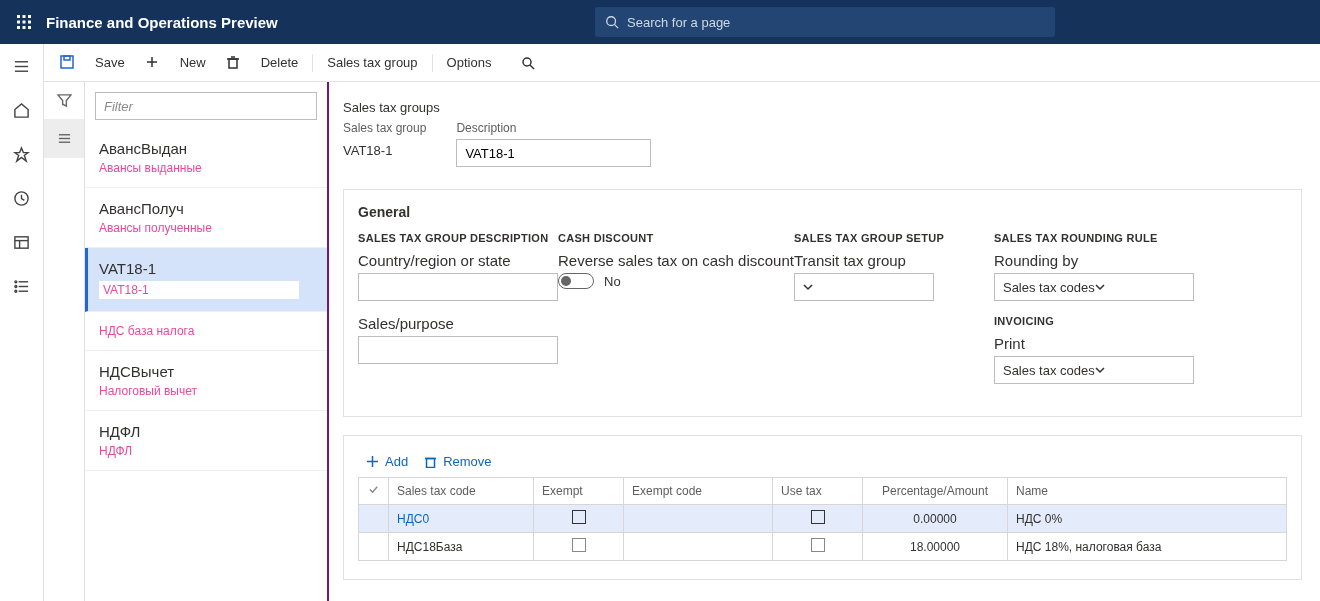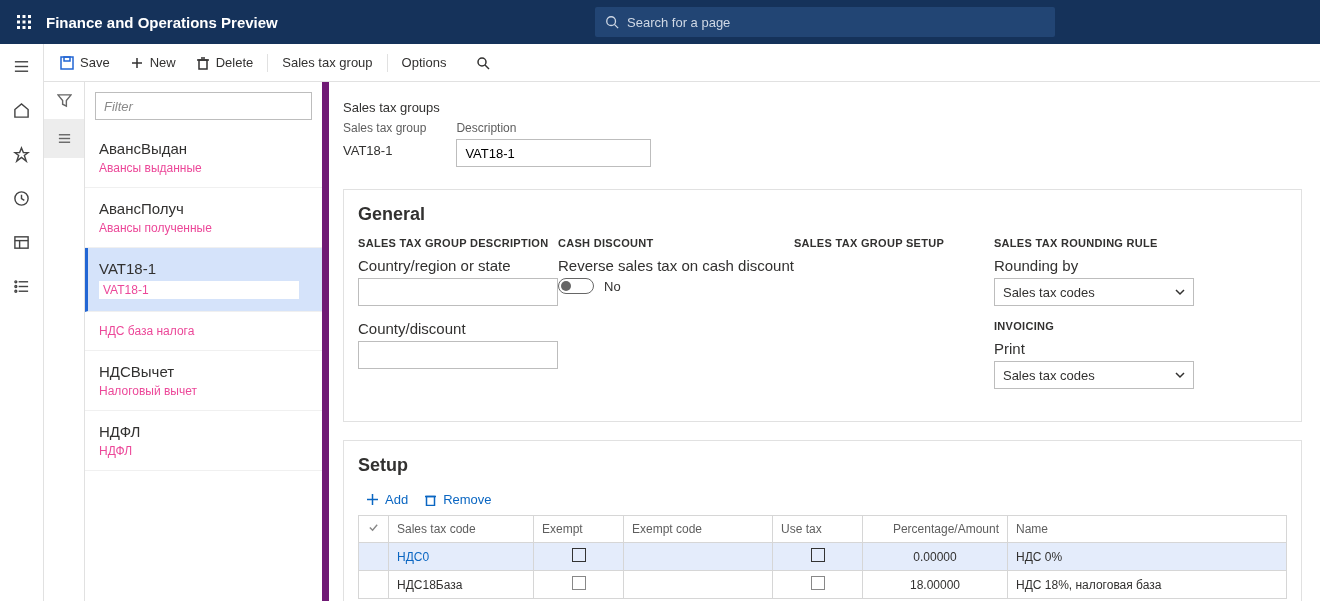--- a/index.html
+++ b/index.html
@@ -15,80 +15,80 @@
 .search-box input::placeholder{color:#cfd8e5}
 
 .shell{display:flex;height:557px}
 
 .nav-rail{width:44px;border-right:1px solid #e1e1e1;display:flex;flex-direction:column;align-items:center;padding-top:10px;gap:20px}
 .nav-rail .nb{width:24px;height:24px;display:flex;align-items:center;justify-content:center;color:#444}
 .nav-rail svg{width:17px;height:17px;stroke:#444}
 
 .content{flex:1;display:flex;flex-direction:column}
 .actionbar{height:38px;border-bottom:1px solid #e1e1e1;display:flex;align-items:center;padding:0 8px;gap:4px}
-.ab-btn{display:flex;align-items:flex-end;gap:6px;padding:4px 8px;color:#323130;font-size:13px;border:none;background:none;cursor:pointer}
+.ab-btn{display:flex;align-items:flex-start;gap:21px;padding:4px 8px;color:#323130;font-size:13px;border:none;background:none;cursor:pointer}
 .ab-btn svg{width:14px;height:14px}
 .ab-sep{width:1px;height:18px;background:#e1e1e1;margin:0 2px}
 .ab-static{padding:4px 8px;color:#323130}
 
 .work{display:flex;flex:1;overflow:hidden}
 
 .minirail{width:40px;display:flex;flex-direction:column}
 .mr-btn{height:38px;display:flex;align-items:center;justify-content:center;border-bottom:1px solid #ededed;color:#666}
 .mr-btn.active{background:#ededed}
 .mr-btn svg{width:15px;height:15px}
 
-.listpane{width:245px;border-right:7px solid #701a75;display:flex;flex-direction:column;border-left:1px solid #e1e1e1}
+.listpane{width:245px;border-right:2px solid #701a75;display:flex;flex-direction:column;border-left:1px solid #e1e1e1}
 .filter-wrap{padding:10px 10px 8px}
 .filter-input{width:100%;height:28px;border:1px solid #bdbdbd;padding:0 8px;font-size:13px;outline:none;color:#8a8a8a}
 .filter-input::placeholder{color:#8a8a8a;font-style:italic}
 .list{flex:1;overflow:auto}
 .li{padding:12px 14px;border-bottom:1px solid #f0f0f0;cursor:pointer}
 .li .t1{font-size:15px;font-weight:400;color:#323130;margin-bottom:4px}
 .li .t2{font-size:12px;color:#ec4899}
 .li.sel{background:#d5e3fa;border-left:3px solid #2266d4;padding-left:11px}
 .li.sel .t2{background:#fff;display:block;margin-top:4px;padding:2px 4px;font-size:12px;width:200px}
 
 .detail{flex:1;overflow:auto;padding:18px 0 0 14px}
 .page-title{font-size:13px;color:#323130;margin-bottom:6px}
 .hdr-fields{display:flex;gap:30px;margin-bottom:22px}
 .hf .lbl{font-size:12px;color:#5e5e5e;margin-bottom:4px}
 .hf.stat .val{font-size:13px;padding:4px 0}
 .hf input{height:28px;border:1px solid #bdbdbd;padding:0 8px;font-size:13px;width:195px;outline:none}
 
 .card{border:1px solid #e1e1e1;margin-right:18px;margin-bottom:18px;padding:14px 14px 18px}
-.card-title{font-weight:600;font-size:18px;margin-bottom:12px}
+.card-title{font-weight:600;font-size:14px;margin-bottom:12px}
 
 .gen-cols{display:flex;}
 .gc{min-width:200px}
 .gc .gh{font-size:11px;font-weight:700;letter-spacing:0.3px;margin-bottom:8px}
 .fg{margin-bottom:14px}
 .fg .fl{font-size:15px;color:#323130;margin-bottom:4px}
 .fg input.txt,.fg .sel{height:28px;border:1px solid #bdbdbd;padding:0 8px;font-size:13px;width:200px;outline:none;background:#fff}
-.fg .sel{display:flex;align-items:center;justify-content:space-between}
+.fg .sel{display:flex;align-items:center;justify-content:flex-start}
 .fg .sel svg{width:10px;height:10px}
 
 .toggle-row{display:flex;align-items:center;gap:10px}
 .toggle{width:36px;height:16px;border-radius:10px;border:1px solid #666;position:relative;background:#fff}
 .toggle::after{content:"";position:absolute;left:2px;top:2px;width:10px;height:10px;border-radius:50%;background:#666}
 
 .setup-bar{display:flex;gap:16px;padding:4px 0 8px 8px}
 .sb-btn{display:flex;align-items:center;gap:6px;color:#0a66c2;font-size:13px;border:none;background:none;cursor:pointer}
 .sb-btn svg{width:13px;height:13px}
 
 table{width:100%;border-collapse:collapse;font-size:12px}
 th{border:1px solid #d6d6d6;padding:6px 8px;text-align:left;font-weight:400;color:#5e5e5e;background:#fff}
 th:first-child{width:30px;text-align:center}
 td{border:1px solid #d6d6d6;padding:5px 8px;height:28px}
 td.chk{text-align:center}
 td.chk .cb{display:inline-block;width:14px;height:14px;border:1px solid #888}
 tr.rsel{background:#e4ecfb}
 tr.rsel td.chk .cb{border-color:#333}
 td.num{text-align:center}
-th.num{text-align:right}
+th.num{text-align:center}
 tr.rsel td.code{color:#0a66c2}
 
 svg{fill:none;stroke:currentColor;stroke-width:1.5}
 </style>
 </head>
 <body>
 
 <div class="topbar">
   <div class="waffle">
     <svg viewBox="0 0 16 16">
@@ -263,36 +263,45 @@
         <div class="card">
           <div class="card-title">General</div>
           <div class="gen-cols">
             <div class="gc">
               <div class="gh">SALES TAX GROUP DESCRIPTION</div>
               <div class="fg">
                 <div class="fl">Country/region or state</div>
                 <input class="txt" style="">
               </div>
               <div class="fg">
-                <div class="fl">County/discount</div>
+                <div class="fl">Sales/purpose</div>
                 <input class="txt" style="">
               </div>
             </div>
             <div class="gc">
               <div class="gh">CASH DISCOUNT</div>
               <div class="fg">
                 <div class="fl">Reverse sales tax on cash discount</div>
                 <div class="toggle-row">
                   <div class="toggle"></div>
                   <span>No</span>
                 </div>
               </div>
             </div>
             <div class="gc">
               <div class="gh">SALES TAX GROUP SETUP</div>
+              <div class="fg">
+                <div class="fl">Transit tax group</div>
+                <div class="sel" style="width:140px">
+                    <span></span>
+                    <svg viewBox="0 0 10 10">
+                      <path d="M1 3 L5 7 L9 3"></path>
+                    </svg>
+                  </div>
+              </div>
             </div>
             <div class="gc">
               <div class="gh">SALES TAX ROUNDING RULE</div>
               <div class="fg">
                 <div class="fl">Rounding by</div>
                 <div class="sel">
                     <span>Sales tax codes</span>
                     <svg viewBox="0 0 10 10">
                       <path d="M1 3 L5 7 L9 3"></path>
                     </svg>
@@ -306,21 +315,20 @@
                     <svg viewBox="0 0 10 10">
                       <path d="M1 3 L5 7 L9 3"></path>
                     </svg>
                   </div>
               </div>
             </div>
           </div>
         </div>
 
         <div class="card">
-          <div class="card-title">Setup</div>
           <div class="setup-bar">
             <button class="sb-btn">
                 <svg viewBox="0 0 13 13" style="stroke:#0a66c2">
                   <line x1="6.5" y1="1" x2="6.5" y2="12"></line>
                   <line x1="1" y1="6.5" x2="12" y2="6.5"></line>
                 </svg>
                 <span>Add</span>
               </button>
             <button class="sb-btn">
                 <svg viewBox="0 0 13 13" style="stroke:#0a66c2">

